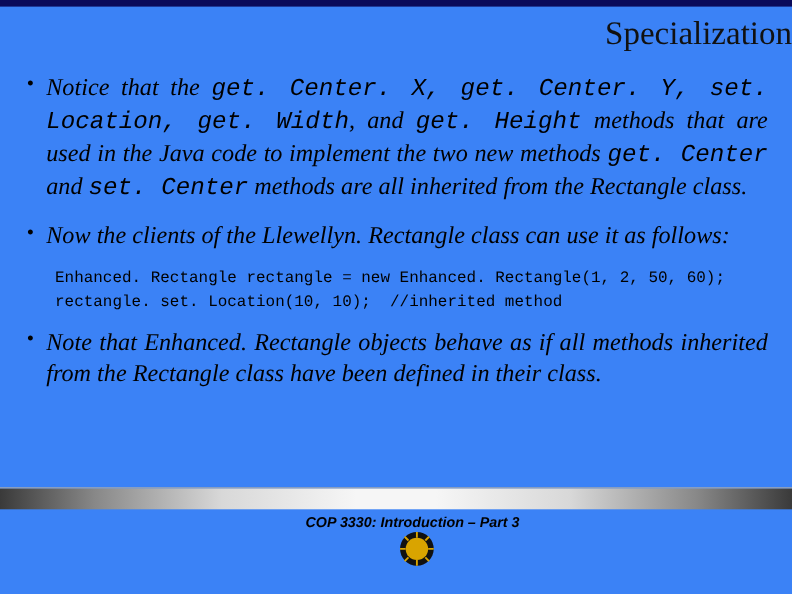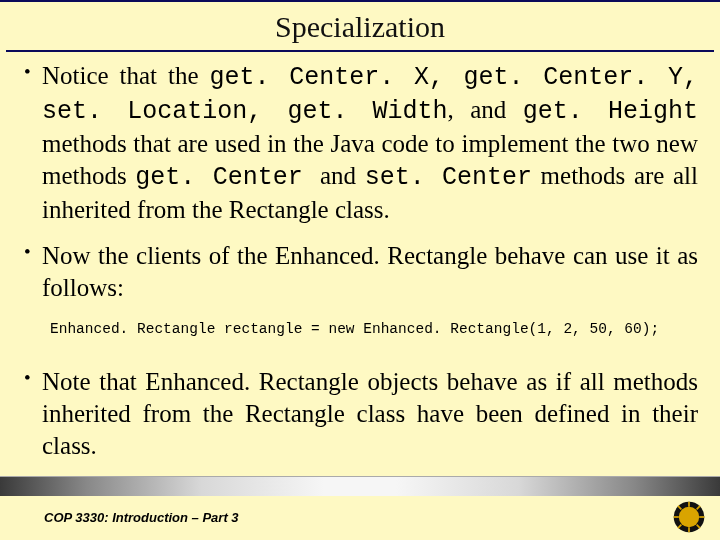--- a/index.html
+++ b/index.html
@@ -4,24 +4,25 @@
 <style>
   * { box-sizing: border-box; margin: 0; padding: 0; }
   html, body { width: 720px; height: 540px; overflow: hidden; }
   body {
     font-family: "Times New Roman", Times, serif;
     background: #f5f5f5;
   }
   .slide {
     width: 720px;
     height: 540px;
-    background: #fef9c3;
+    background: #3b82f6;
     position: relative;
     display: flex;
     flex-direction: column;
+    align-items: flex-end;
   }
   .top-bar {
     height: 6px;
     background: #0a0a5a;
     width: 100%;
   }
   .title {
     text-align: center;
     font-size: 30px;
     color: #111;
@@ -39,36 +40,37 @@
     color: #000;
   }
   ul.bullets {
     list-style: none;
     padding: 0;
   }
   ul.bullets > li {
     position: relative;
     padding-left: 20px;
     margin-bottom: 14px;
-    font-size: 25px;
+    font-size: 22px;
     line-height: 1.28;
     text-align: justify;
+    font-style: italic;
   }
   ul.bullets > li::before {
     content: "•";
     position: absolute;
     left: 2px;
     top: 0;
     font-size: 19px;
   }
   .mono {
     font-family: "Courier New", Courier, monospace;
   }
   .code-block {
-    margin: 6px 0 26px 28px;
+    margin: 6px 0 10px 28px;
     font-family: "Courier New", Courier, monospace;
     font-size: 14.5px;
     line-height: 1.55;
     white-space: pre;
     color: #000;
   }
   .footer-wrap {
     width: 100%;
     margin-top: auto;
   }
@@ -77,26 +79,27 @@
     width: 100%;
     background: linear-gradient(to right,
       #3a3a3a 0%, #888 12%, #d8d8d8 28%, #f6f6f6 45%,
       #f6f6f6 55%, #d8d8d8 72%, #888 88%, #3a3a3a 100%);
     border-top: 1px solid #aaa;
   }
   .footer {
     display: flex;
     align-items: center;
     justify-content: space-between;
-    padding: 4px 14px 6px 44px;
+    padding: 4px 14px 24px 44px;
     font-family: Arial, Helvetica, sans-serif;
     font-size: 13px;
     font-weight: bold;
     font-style: italic;
     color: #000;
+    flex-direction: column;
   }
   .footer .left, .footer .mid, .footer .right {
     white-space: nowrap;
   }
   .footer .mid { flex:1; text-align:center; padding-left:40px;}
   .footer .right { flex:1; text-align:center; }
   .logo {
     width: 34px;
     height: 34px;
     flex: 0 0 34px;
@@ -110,24 +113,24 @@
 <div class="slide">
   <div class="top-bar"></div>
   <h1 class="title">Specialization</h1>
   <div class="underline"></div>
 
   <div class="content">
     <ul class="bullets">
       <li>
         <span>Notice that the </span><span class="mono">get. Center. X, </span><span class="mono">get. Center. Y, </span><span class="mono">set. Location, </span><span class="mono">get. Width</span><span>, and </span><span class="mono">get. Height</span><span> methods that are used in the Java code to implement the two new methods </span><span class="mono">get. Center </span><span> and </span><span class="mono">set. Center</span><span> methods are all inherited from the Rectangle class.</span>
       </li>
-      <li>Now the clients of the Enhanced. Rectangle behave can use it as follows:</li>
+      <li>Now the clients of the Llewellyn. Rectangle class can use it as follows:</li>
     </ul>
 
-    <div class="code-block"><div>Enhanced. Rectangle rectangle = new Enhanced. Rectangle(1, 2, 50, 60);</div></div>
+    <div class="code-block"><div>Enhanced. Rectangle rectangle = new Enhanced. Rectangle(1, 2, 50, 60);</div><div>rectangle. set. Location(10, 10);  //inherited method</div></div>
 
     <ul class="bullets">
       <li>Note that Enhanced. Rectangle objects behave as if all methods inherited from the Rectangle class have been defined in their class.</li>
     </ul>
   </div>
 
   <div class="footer-wrap">
     <div class="grad-bar"></div>
     <div class="footer">
       <span class="left">COP 3330: Introduction – Part 3</span>

